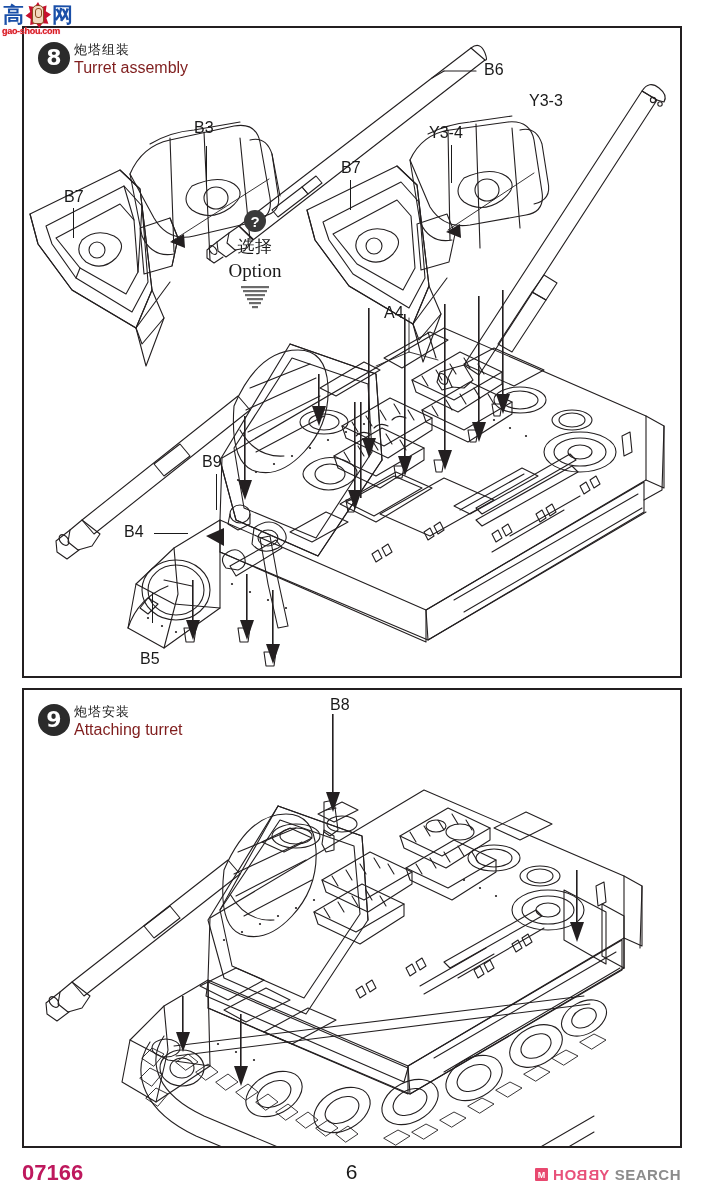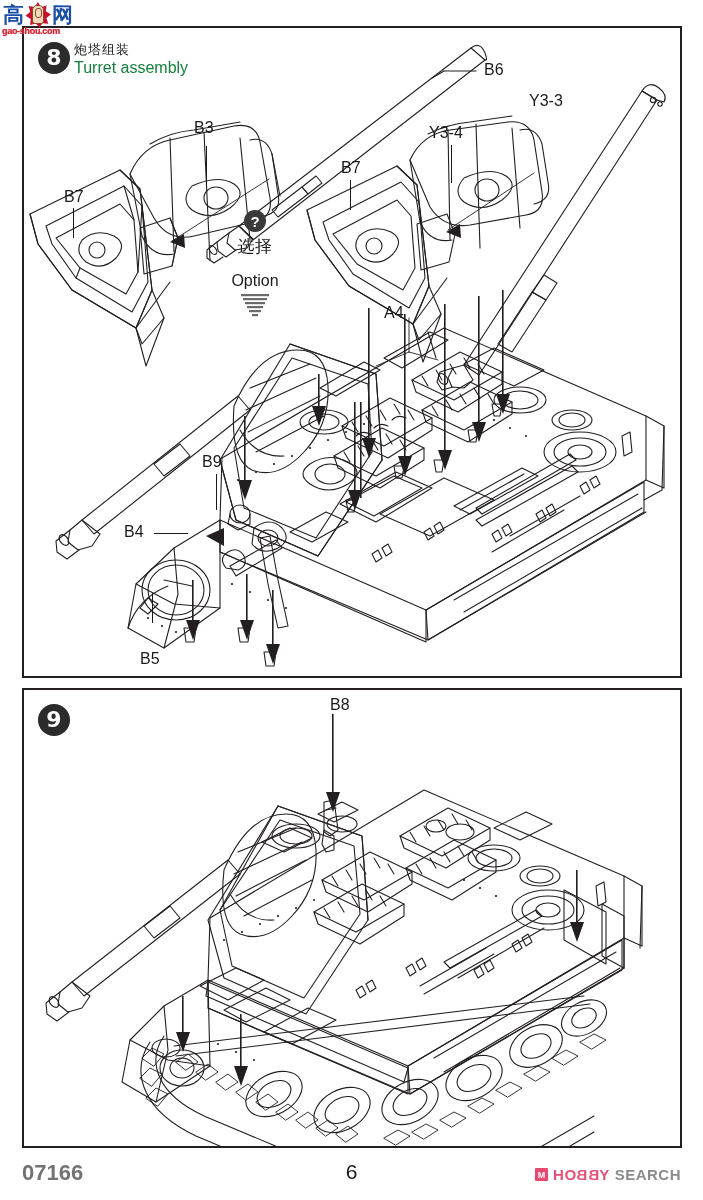--- a/index.html
+++ b/index.html
@@ -61,21 +61,21 @@
     display: flex; align-items: center; justify-content: center;
     line-height: 1;
   }
   .step-titles { margin-left: 4px; padding-top: 0px; }
   .step-cn {
     font-family: "DejaVu Sans", sans-serif;
     font-size: 13px; color: #1a1a1a; letter-spacing: 1px; line-height: 15px;
   }
   .step-en {
     font-family: "Liberation Sans", sans-serif;
-    font-size: 16px; color: #15803d; line-height: 19px; margin-top: 1px;
+    font-size: 16px; color: #7f1d1d; line-height: 19px; margin-top: 1px;
   }
 
   
   .plabel {
     position: absolute;
     font-family: "Liberation Sans", sans-serif;
     font-size: 16px; color: #1a1a1a; white-space: nowrap;
   }
 
   
@@ -85,32 +85,32 @@
 
   
   .option-block { position: absolute; text-align: center; width: 70px; }
   .q-circle {
     width: 22px; height: 22px; border-radius: 50%; background: #3a3a3a;
     color: #fff; font-family: "Liberation Sans", sans-serif; font-size: 15px;
     font-weight: bold; display: flex; align-items: center; justify-content: center;
     margin: 0 auto; line-height: 1;
   }
   .opt-cn { font-family: "DejaVu Sans", sans-serif; font-size: 17px; color: #1a1a1a; margin-top: 3px; letter-spacing: .5px;}
-  .opt-en { font-family: Liberation Sans, sans-serif; font-size: 16px; color: #1a1a1a; margin-top: 14px;}
+  .opt-en { font-family: Liberation Serif, serif; font-size: 19px; color: #1a1a1a; margin-top: 2px;}
   .striped-arrow { width: 30px; height: 24px; margin: 4px auto 0; }
 
   
   .art { position: absolute; left: 0; top: 0; }
 
   
   .footer { position: absolute; left: 0; right: 0; top: 1152px; height: 48px; }
   .kit-no {
     position: absolute; left: 22px; top: 8px;
     font-family: "Liberation Sans", sans-serif;
-    font-size: 22px; font-weight: bold; color: #737373; letter-spacing: 0px;
+    font-size: 22px; font-weight: bold; color: #be185d; letter-spacing: 0px;
   }
   .page-no {
     position: absolute; left: 0; right: 0; top: 8px; text-align: center;
     font-family: "Liberation Sans", sans-serif;
     font-size: 21px; color: #1a1a1a;
   }
   .hs-logo {
     position: absolute; right: 22px; top: 14px;
     display: flex; align-items: center; gap: 5px;
   }
@@ -445,20 +445,24 @@
           <rect x="12" y="20" width="6" height="2.2"></rect>
         </g>
       </svg>
     </div>
   </div>
 
   <div class="panel" id="panel-9">
 
     <div class="step-head">
       <div class="step-badge">9</div>
+      <div class="step-titles">
+        <div class="step-cn">炮塔安装</div>
+        <div class="step-en">Attaching turret</div>
+      </div>
     </div>
 
     <svg class="art" width="656" height="456" viewBox="0 0 656 456">
       <g fill="none" stroke="#231f20" stroke-width="1.1" stroke-linejoin="round" stroke-linecap="round">
 
         <path d="M186 228 L400 100 L600 186 L600 248 L384 376 L184 290 Z"></path>
         <path d="M600 186 L618 196 L618 256 L600 248"></path>
         <path d="M618 196 L616 258"></path>
         <path d="M384 376 L384 404 L184 318 L184 290"></path>
         <path d="M184 318 L386 404 L600 278"></path>

